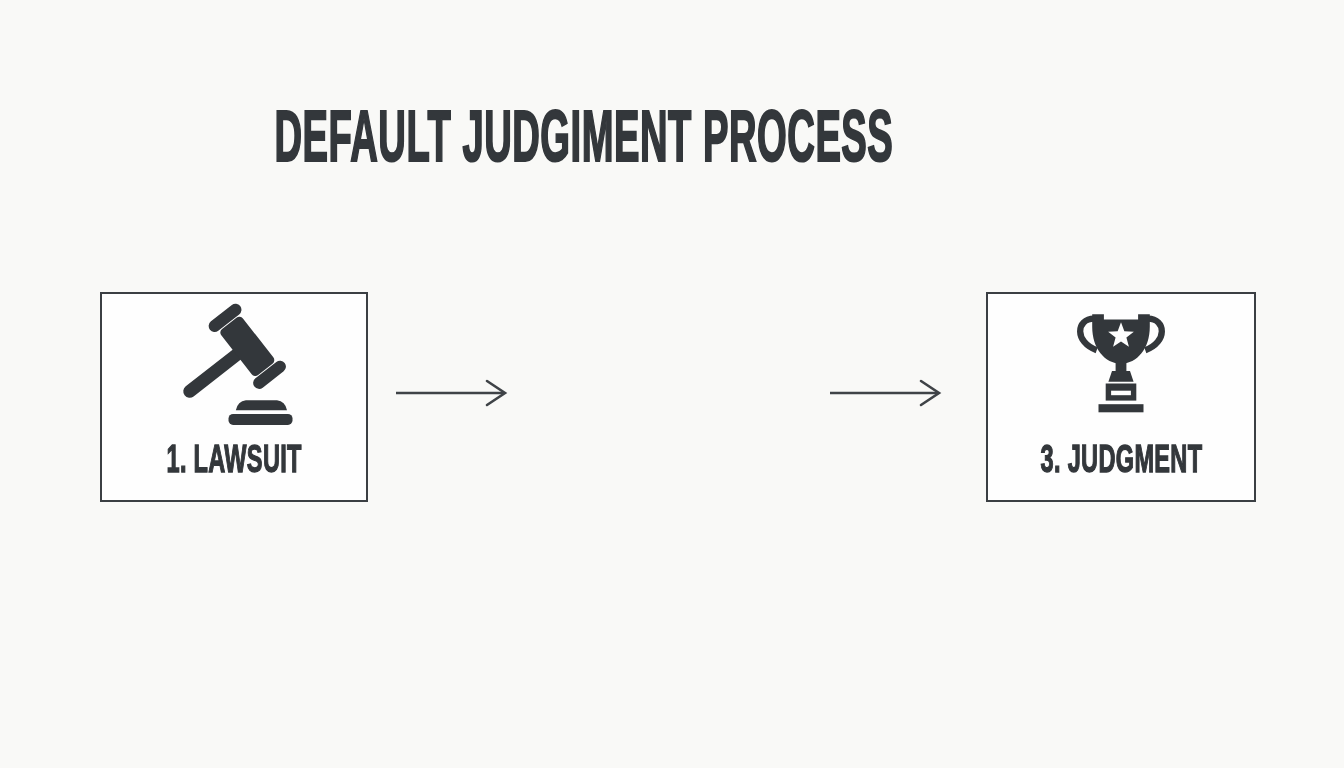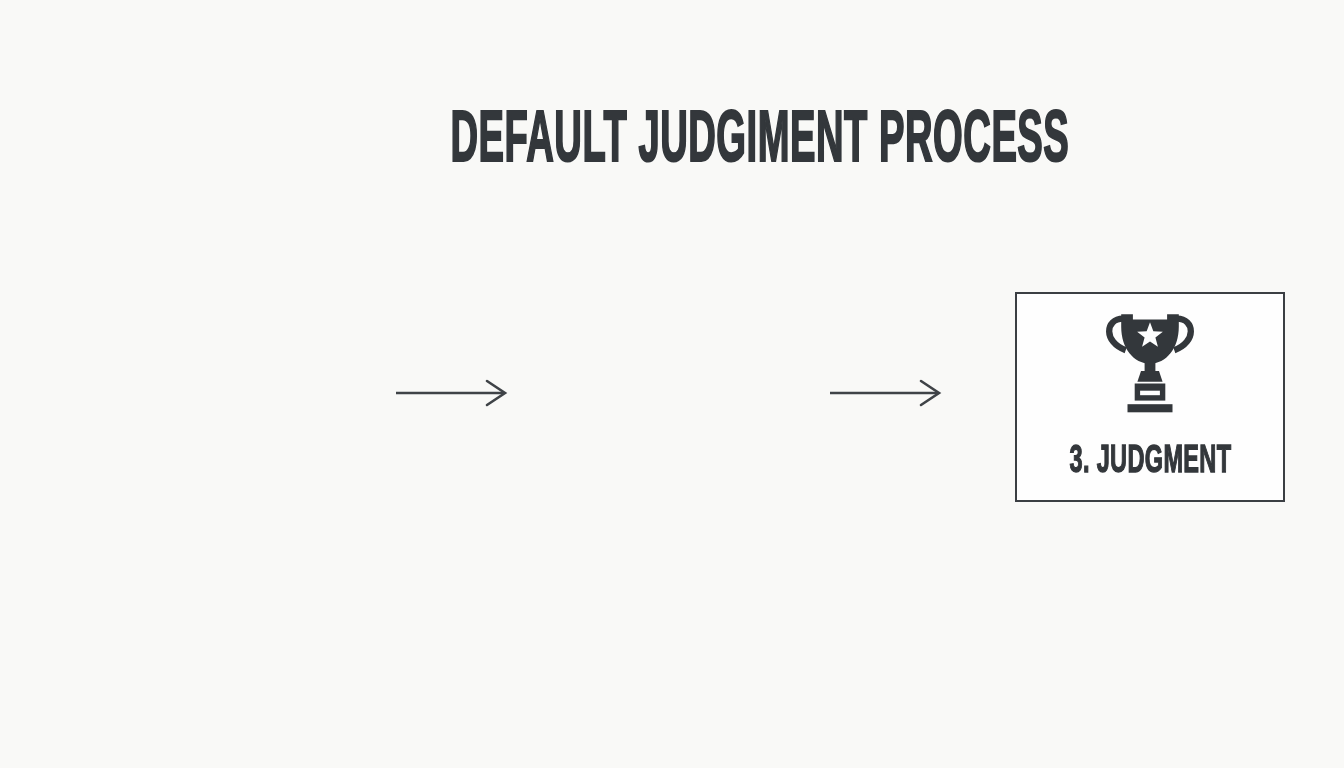--- a/index.html
+++ b/index.html
@@ -10,21 +10,21 @@
     position: relative;
     overflow: hidden;
   }
   .stage { position: absolute; inset: 0; }
 
   
   .title-wrap {
     position: absolute;
     top: 100px; left: 0;
     width: 1344px;
-    text-align: right;
+    text-align: left;
     line-height: 1;
   }
   .title {
     display: inline-block;
     font-size: 72px;
     font-weight: 700;
     letter-spacing: 1px;
     color: #33373b;
     -webkit-text-stroke: 2.2px #33373b;
     transform: scaleX(0.53);
@@ -38,21 +38,21 @@
     top: 292px;
     height: 210px;
     background: #fefefe;
     border: 2px solid #3b3f43;
     display: flex;
     flex-direction: column;
     align-items: center;
   }
   .step-1 { left: 100px; width: 268px; }
   .step-2 { left: 535px; width: 267px; }
-  .step-3 { left: 1015px; width: 270px; }
+  .step-3 { left: 986px; width: 270px; }
 
   .icon-area {
     margin-top: 12px;
     height: 118px;
     display: flex;
     align-items: center;
     justify-content: center;
   }
   .step-label {
     margin-top: 16px;
@@ -82,20 +82,37 @@
 </style>
 </head>
 <body>
 
 <div class="stage">
 
   <div class="title-wrap">
     <span class="title">DEFAULT JUDGIMENT PROCESS</span>
   </div>
 
+  <div class="step step-1">
+    <div class="icon-area">
+      <svg width="128" height="124" viewBox="0 0 140 135" aria-hidden="true">
+        <g fill="#33373b" transform="rotate(-38 68 60)">
+          <rect x="2" y="53" width="92" height="14" rx="7"></rect>
+          <rect x="74" y="28" width="30" height="64" rx="5"></rect>
+          <rect x="68" y="14" width="42" height="13" rx="6.5"></rect>
+          <rect x="68" y="93" width="42" height="13" rx="6.5"></rect>
+        </g>
+        <g fill="#33373b">
+          <path d="M 83 106 h 34 q 9 1 11 11 h -56 q 2 -10 11 -11 z"></path>
+          <rect x="64" y="121" width="70" height="12" rx="5"></rect>
+        </g>
+      </svg>
+    </div>
+    <span class="step-label">1. LAWSUIT</span>
+  </div>
 
   <div class="arrow arrow-1">
     <svg width="112" height="28" viewBox="0 0 112 28">
       <path d="M 0 14 H 107" stroke="#3f4347" stroke-width="2.6" fill="none"></path>
       <path d="M 91 2 L 109 14 L 91 26" stroke="#3f4347" stroke-width="2.6" fill="none" stroke-linecap="round" stroke-linejoin="miter"></path>
     </svg>
   </div>
 
 
   <div class="arrow arrow-2">

